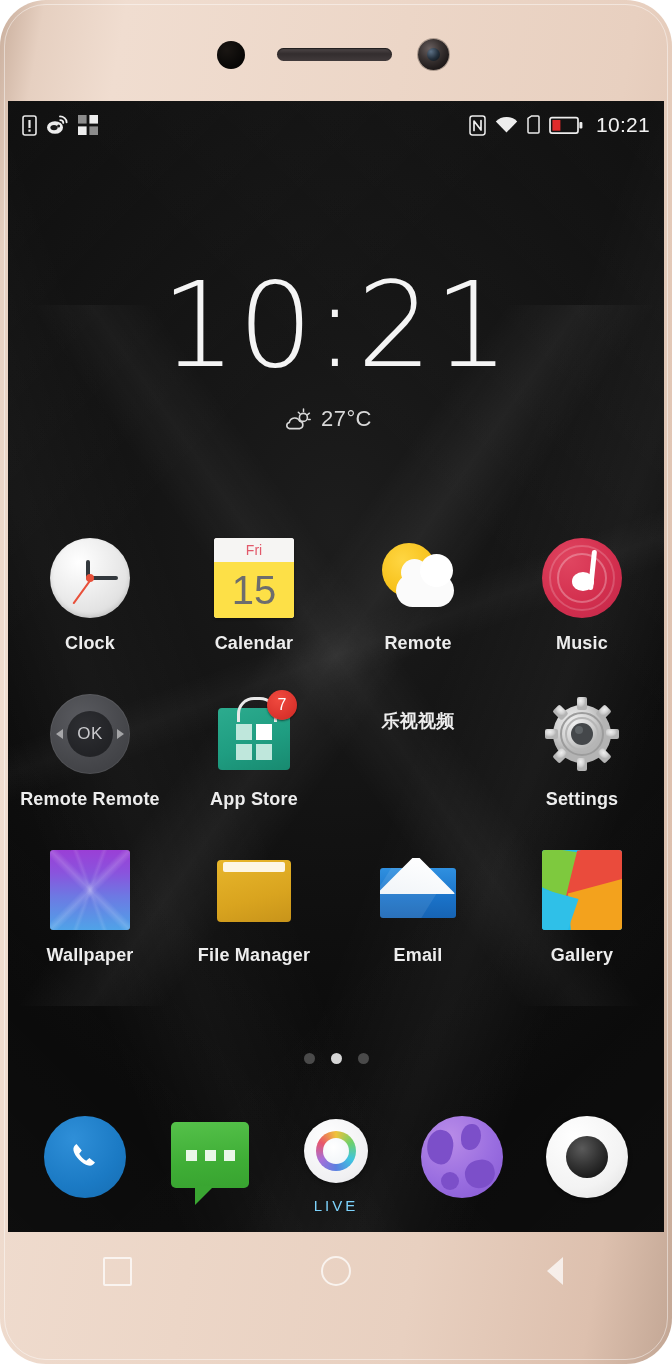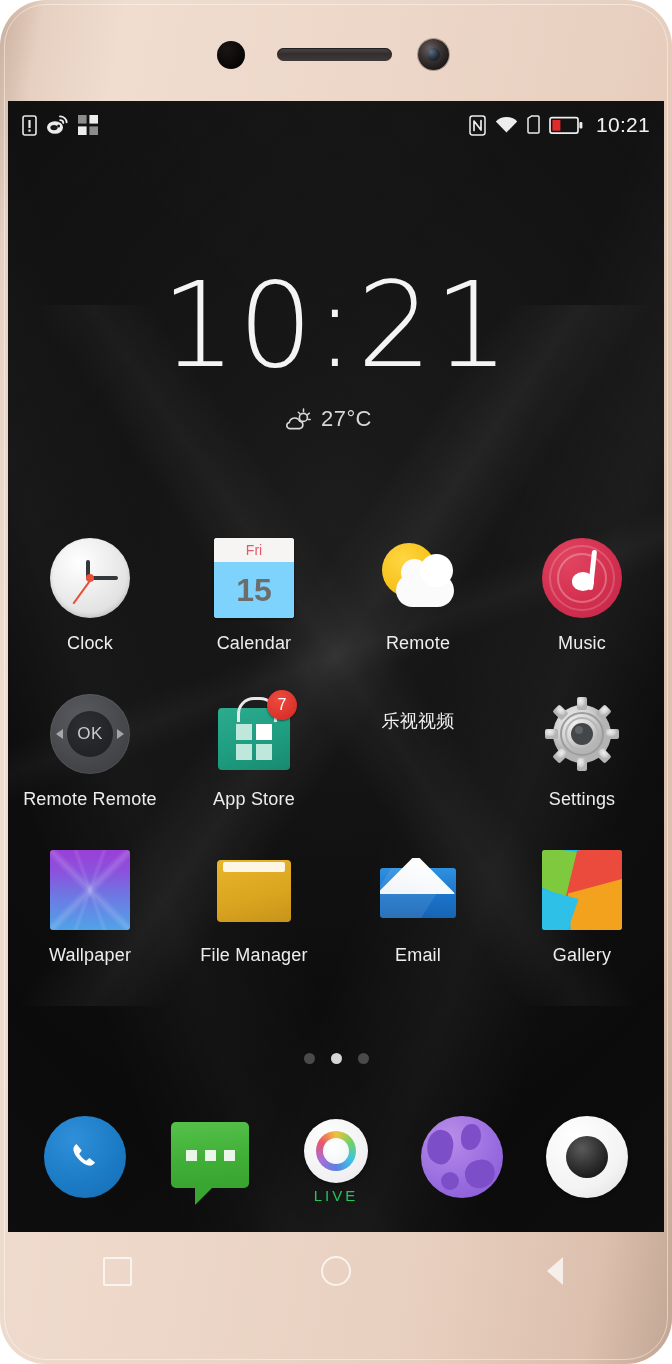--- a/index.html
+++ b/index.html
@@ -73,37 +73,37 @@
     font-family:"DejaVu Sans",sans-serif;}
   #weather-line{margin-top:22px;display:flex;align-items:center;justify-content:center;gap:10px;
     color:#d8d8d8;font-size:22px;font-weight:300;letter-spacing:.4px;}
   #weather-temp{margin-right:16px;}
 
   
   #app-grid{position:absolute;left:0;top:437px;width:656px;z-index:5;}
   .app-row{display:flex;justify-content:space-around;margin-bottom:40px;}
   .app-cell{width:148px;display:flex;flex-direction:column;align-items:center;cursor:pointer;position:relative;}
   .app-icon{width:80px;height:80px;position:relative;}
-  .app-label{margin-top:15px;color:#ededed;font-size:18px;letter-spacing:.2px;white-space:nowrap;}
+  .app-label{margin-top:15px;color:#ededed;font-size:18px;letter-spacing:.2px;white-space:nowrap;font-weight:bold;}
 
   
   .ic-clock{border-radius:50%;background:radial-gradient(circle at 36% 30%,#ffffff,#e4e4e4 65%,#cfcfcf 100%);
     box-shadow:inset 0 -2px 4px rgba(0,0,0,.12);}
   .ic-clock .hand{position:absolute;left:50%;top:50%;transform-origin:0 50%;border-radius:2px;}
   .ic-clock .h-hour{width:20px;height:4px;background:#33383d;transform:rotate(-90deg) translateY(-2px);}
   .ic-clock .h-min{width:28px;height:4px;background:#33383d;transform:rotate(0deg) translateY(-2px);}
   .ic-clock .h-sec{width:30px;height:2px;background:#e8503a;transform:rotate(126deg) translateY(-1px);}
   .ic-clock .pin{position:absolute;left:50%;top:50%;width:8px;height:8px;margin:-4px 0 0 -4px;border-radius:50%;background:#e8503a;}
 
   .ic-calendar{background:#f4f3f1;border-radius:3px;overflow:hidden;display:flex;flex-direction:column;
     box-shadow:0 1px 3px rgba(0,0,0,.45);}
   .cal-top{height:24px;display:flex;align-items:center;justify-content:center;color:#e2596a;font-size:14px;
     background:#f6f5f3;}
-  .cal-day{flex:1;display:flex;align-items:center;justify-content:center;color:#6d6d6d;font-size:32px;
-    font-weight:700;background:#7dd3fc;}
+  .cal-day{flex:1;display:flex;align-items:center;justify-content:center;color:#6d6d6d;font-size:40px;
+    font-weight:400;background:#fde047;}
 
   .ic-weather{position:relative;}
   .wx-sun{position:absolute;left:4px;top:5px;width:54px;height:54px;border-radius:50%;
     background:radial-gradient(circle at 38% 32%,#ffd642,#f6bf16 70%,#edb40c 100%);}
   .wx-cloud{position:absolute;left:18px;top:36px;width:58px;height:33px;border-radius:17px;background:#fbfbfb;}
   .wx-cloud::before{content:"";position:absolute;left:5px;top:-15px;width:27px;height:27px;border-radius:50%;background:#fbfbfb;}
   .wx-cloud::after{content:"";position:absolute;left:24px;top:-20px;width:33px;height:33px;border-radius:50%;background:#fff;}
 
   .ic-music{border-radius:50%;background:radial-gradient(circle at 35% 28%,#e04560,#d32f4e 55%,#c2284a 100%);
     position:relative;overflow:hidden;}
@@ -197,21 +197,21 @@
     border-left:0 solid transparent;border-right:19px solid transparent;border-top:19px solid #3aa632;}
   .dk-msg i{display:block;width:11px;height:11px;background:#eaf7e8;}
   .dk-live{width:64px;height:64px;margin:3px auto 0;border-radius:50%;
     background:radial-gradient(circle at 38% 30%,#ffffff,#f0f0f2 70%,#e2e2e6 100%);
     display:flex;align-items:center;justify-content:center;box-shadow:0 1px 4px rgba(0,0,0,.5);}
   .dk-live-ring{width:40px;height:40px;border-radius:50%;
     background:conic-gradient(#f0c23a,#6fd06a,#3fc4e0,#5a7fe0,#a76fd8,#e8566a,#f0c23a);
     display:flex;align-items:center;justify-content:center;}
   .dk-live-ring::after{content:"";width:26px;height:26px;border-radius:50%;
     background:radial-gradient(circle at 40% 35%,#ffffff,#eef3f7);}
-  .dk-live-label{margin-top:4px;color:#22c55e;font-size:15px;letter-spacing:3px;}
+  .dk-live-label{margin-top:14px;color:#7dd3fc;font-size:15px;letter-spacing:3px;}
   .dk-browser{border-radius:50%;overflow:hidden;position:relative;
     background:radial-gradient(circle at 34% 26%,#b98ce8,#9a6ee0 55%,#8558d4 100%);}
   .dk-browser i{position:absolute;background:#7c4fc9;display:block;}
   .b1{left:6px;top:14px;width:26px;height:34px;border-radius:48% 52% 40% 60%;transform:rotate(12deg);}
   .b2{left:40px;top:8px;width:20px;height:26px;border-radius:55% 45% 60% 40%;}
   .b3{left:44px;top:44px;width:30px;height:28px;border-radius:50% 45% 55% 50%;transform:rotate(-14deg);}
   .b4{left:20px;top:56px;width:18px;height:18px;border-radius:50%;}
   .dk-camera{border-radius:50%;background:radial-gradient(circle at 36% 28%,#ffffff,#f3f3f3 62%,#dcdcdc 100%);
     display:flex;align-items:center;justify-content:center;box-shadow:0 1px 4px rgba(0,0,0,.45);}
   .dk-camera::after{content:"";width:42px;height:42px;border-radius:50%;

